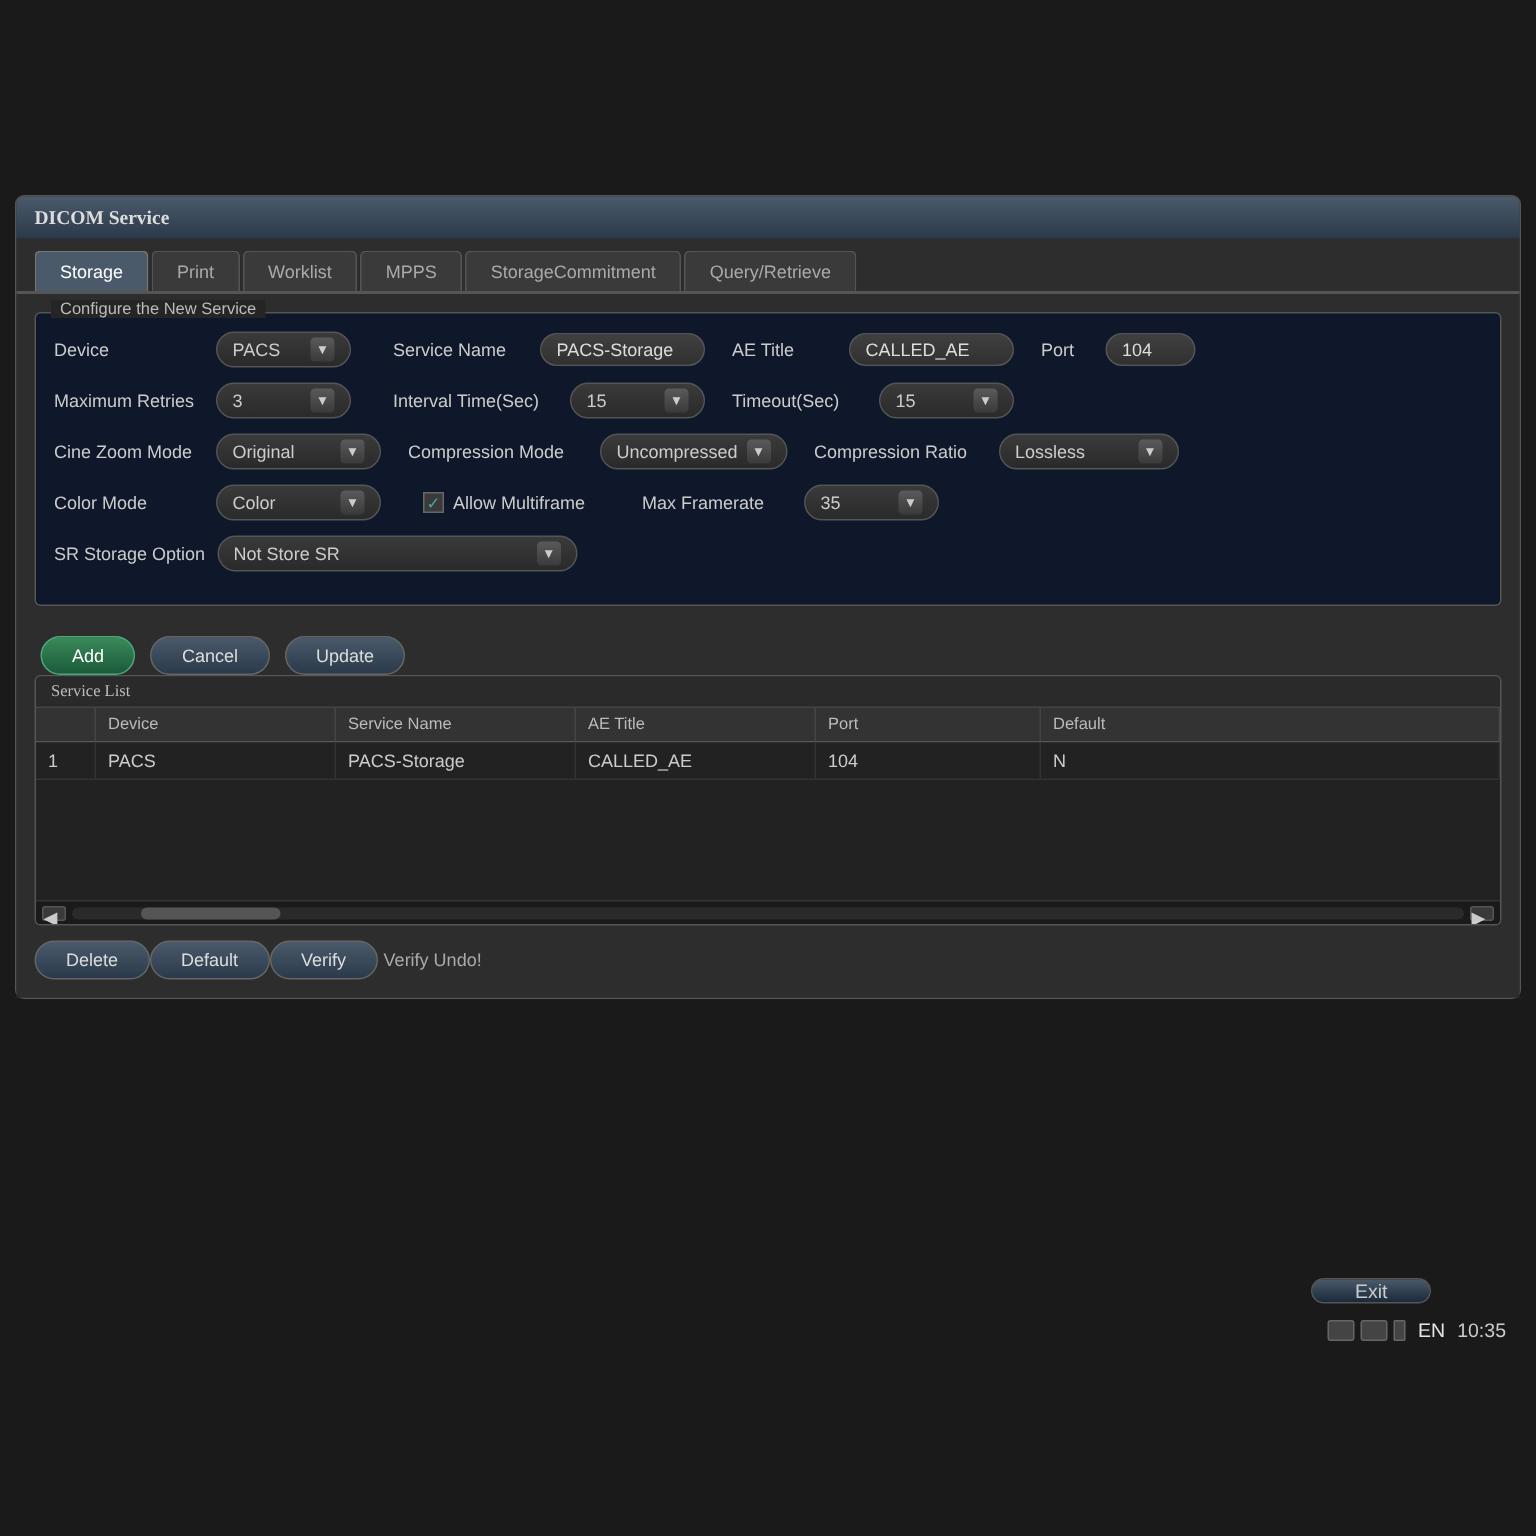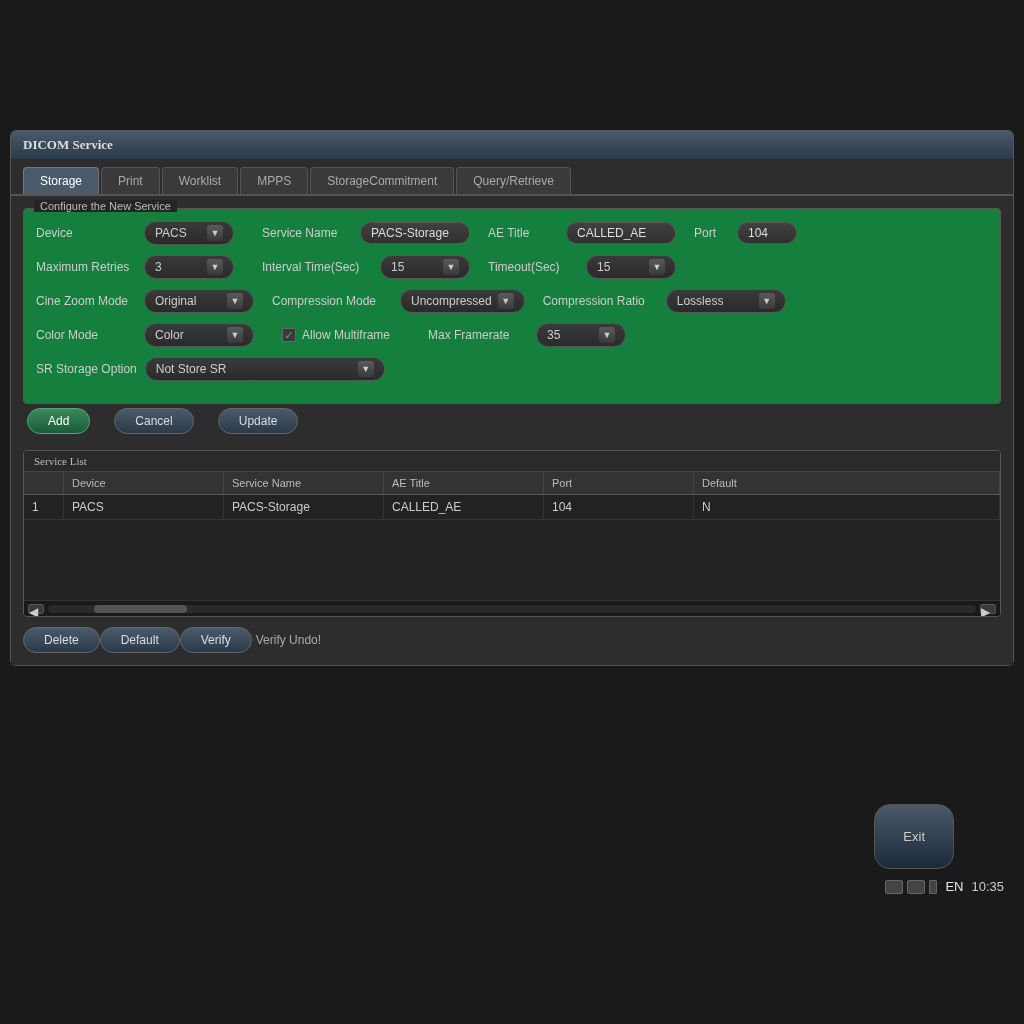--- a/index.html
+++ b/index.html
@@ -63,23 +63,23 @@
 
     .content-area {
       padding: 12px;
       background: #2d2d2d;
     }
 
     .section-box {
       border: 1px solid #555;
       border-radius: 4px;
       padding: 12px;
-      margin-bottom: 4px;
+      margin-bottom: 20px;
       position: relative;
-      background: #15803d;
+      background: #0f172a;
     }
 
     .section-title {
       position: absolute;
       top: -9px;
       left: 10px;
       background: #252525;
       padding: 0 6px;
       color: #bbb;
       font-size: 11px;
@@ -150,22 +150,22 @@
       background: #3a3a3a;
       display: inline-flex;
       align-items: center;
       justify-content: center;
       color: #4a9;
       font-size: 11px;
     }
 
     .btn-row {
       display: flex;
-      gap: 24px;
-      margin-bottom: 16px;
+      gap: 10px;
+      margin-bottom: 0;
       padding: 0 4px;
     }
 
     .btn {
       padding: 5px 20px;
       border-radius: 14px;
       font-size: 12px;
       cursor: pointer;
       border: 1px solid #666;
       color: #ddd;
@@ -272,21 +272,21 @@
     .verify-undo {
       color: #aaa;
       font-size: 12px;
       margin-left: 4px;
     }
 
     .exit-btn {
       position: absolute;
       bottom: 155px;
       right: 70px;
-      padding: 24px 28px;
+      padding: 0 28px;
       border-radius: 16px;
       background: linear-gradient(180deg, #4a5a6a, #1a2a3a);
       color: #ccc;
       border: 1px solid #555;
       cursor: pointer;
       font-size: 13px;
     }
 
     .status-bar {
       position: absolute;

